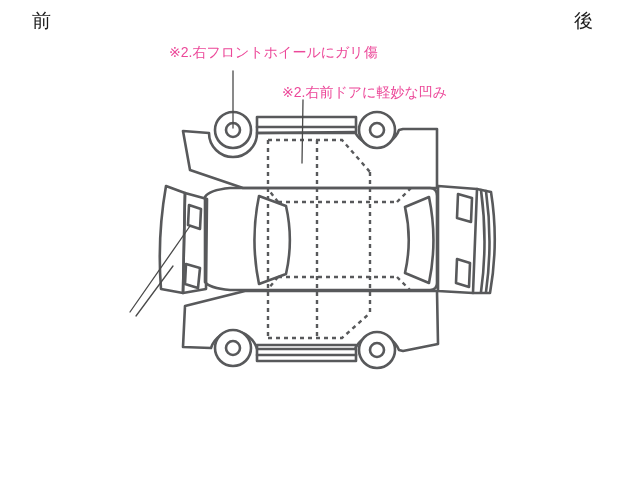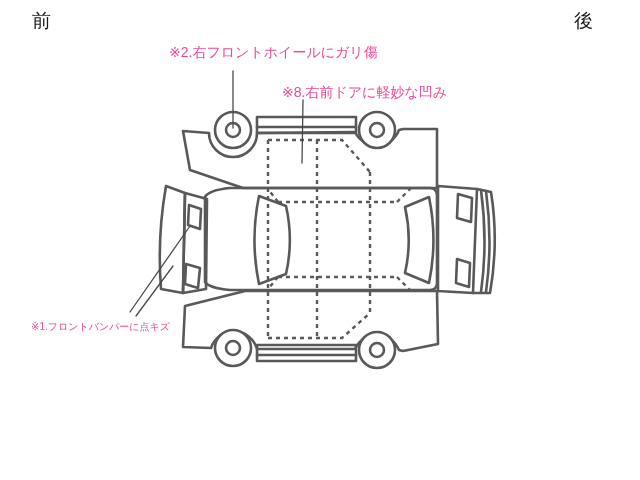--- a/index.html
+++ b/index.html
@@ -18,22 +18,21 @@
 </style>
 </head>
 <body>
 
 <div class="stage">
 
   <div class="orient-label orient-front">前</div>
   <div class="orient-label orient-rear">後</div>
 
   <div class="note note-2">※2.右フロントホイールにガリ傷</div>
-  <div class="note note-3">※8.右前ドアに軽妙な凹み</div>
-  <div class="note note-1">※1.フロントバンパーに点キズ</div>
+  <div class="note note-3">※2.右前ドアに軽妙な凹み</div>
 
   <svg class="diagram" width="640" height="480" viewBox="0 0 640 480">
 
     <g fill="none" stroke-width="2.6" stroke-linejoin="round" stroke-linecap="round" stroke="#58595b">
 
       <g>
         <path d="M 183,131 L 209,133 A 24 24 0 0 0 257,133 L 355,132 A 24 24 0 0 0 399,130 L 403,129 L 437,129 L 437,188 L 243,188 L 190,170 Z"></path>
         <rect x="257" y="117" width="99" height="16"></rect>
         <path d="M 257,127 L 356,127"></path>
         <circle cx="233" cy="130" r="18" fill="#ffffff"></circle>

